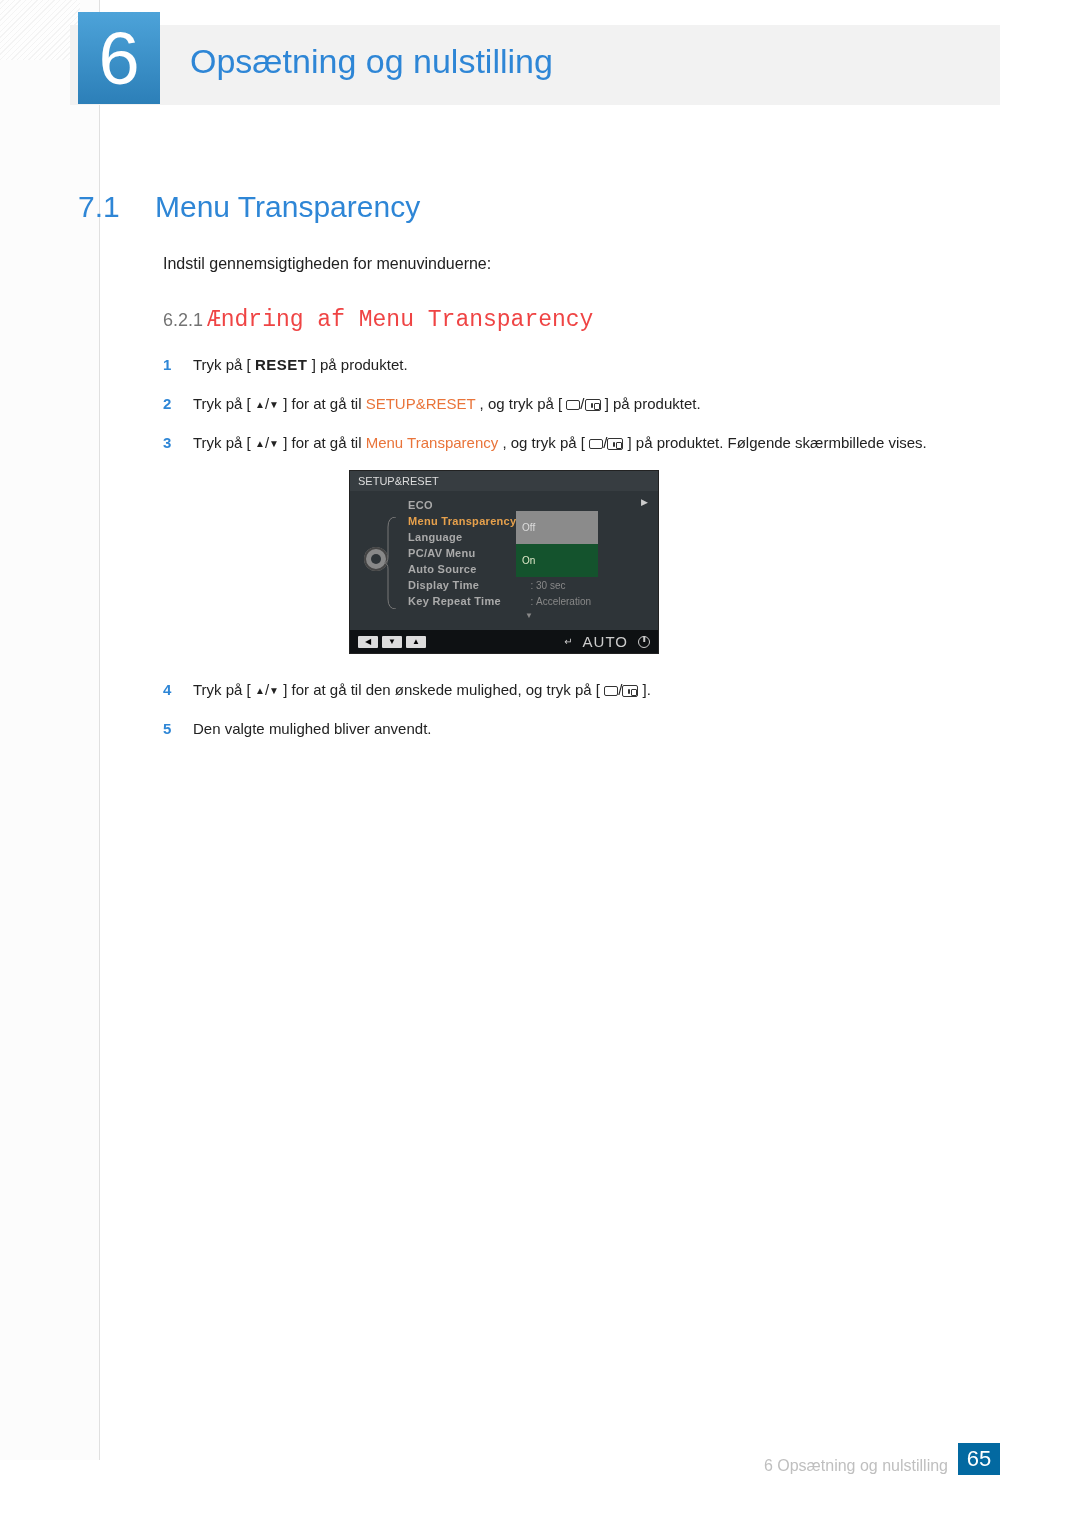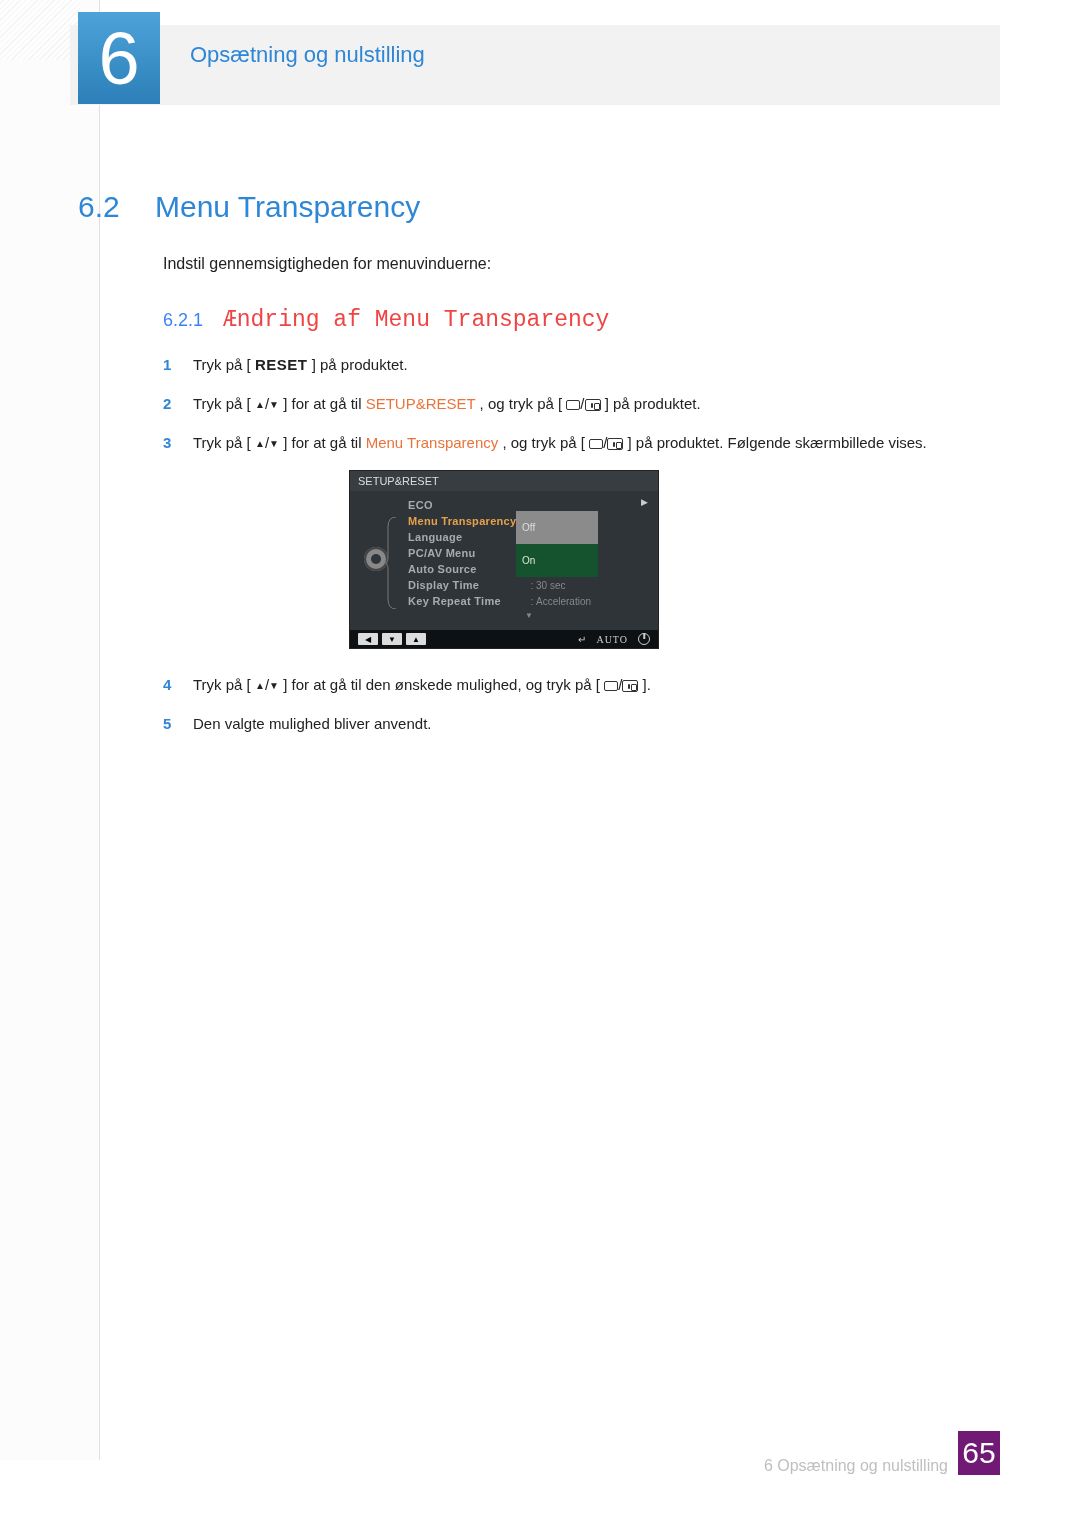--- a/index.html
+++ b/index.html
@@ -29,33 +29,33 @@
   .chapter-box {
     position: absolute; top: 12px; left: 78px; width: 82px; height: 92px;
     background: linear-gradient(#4da3d9, #2c7fb8);
     display: flex; align-items: center; justify-content: center;
   }
   .chapter-num {
     font-size: 74px; color: #fff; font-weight: 300;
   }
   .chapter-title {
     position: absolute; top: 42px; left: 190px;
-    font-size: 22px; color: #2e86d6;
+    font-size: 34px; color: #2e86d6;
   }
   .sect-num {
     position: absolute; left: 78px; top: 190px;
     font-size: 30px; color: #2e86d6;
   }
   .sect-title {
     position: absolute; left: 155px; top: 190px;
     font-size: 30px; color: #2e86d6;
   }
   .content { position: absolute; left: 163px; top: 255px; right: 120px; }
   .intro { font-size: 16px; margin-bottom: 34px; }
-  .subsect-num { color: #3b82f6; font-size: 18px; margin-right: 16px;}
+  .subsect-num { color: #737373; font-size: 18px; }
   .subsect-title { color: #ef4444; font-size: 23px; font-family: Liberation Mono, monospace; }
   ol.steps { list-style: none; margin-top: 18px; }
   ol.steps > li { display: flex; gap: 16px; margin-bottom: 12px; line-height: 1.8; font-size: 15px;}
   .step-num { color: #2e86d6; font-weight: bold; width: 14px; flex-shrink: 0; }
   .hl { color: #e9743a; }
   .bracket { font-family: inherit; white-space: nowrap; }
   .icn-up { display:inline-block; font-size: 10px; vertical-align: 1px;}
   .icn-down { display:inline-block; font-size: 10px; vertical-align: 1px;}
   .icn-menu-bold { font-family: Arial; font-weight: 700; letter-spacing: .5px; }
   .icn-square { display:inline-block; width:14px; height:10px; border:1.5px solid #333; border-radius:2px; vertical-align:-1px;}
@@ -86,48 +86,48 @@
   .osd-row.selected .osd-label { color:#e7a14c;}
   .osd-arrow-top { position:absolute; right:10px; top:6px; color:#ccc; font-size:9px;}
   .osd-arrow-bot { display:block; text-align:center; color:#888; font-size:8px; margin-top:2px;}
   .osd-opts { position:absolute; right:60px; top:20px; width:82px; }
   .osd-opt { font-size:10px; padding:11px 6px; }
   .osd-opt.off { background:#8b8b8b; color:#ddd;}
   .osd-opt.on { background:#14532d; color:#dfe8c9;}
   .osd-foot { background:#0e1113; display:flex; align-items:center; padding:3px 8px; gap:4px;}
   .osd-btn { width:20px; height:12px; background:#dcdcdc; border-radius:1px; display:flex; align-items:center; justify-content:center; font-size:8px; color:#000;}
   .osd-foot-spacer { flex:1; }
-  .osd-auto { color:#ccc; font-size:10px; letter-spacing:1px; margin:0 6px;font-family:Liberation Serif, serif;}
+  .osd-auto { color:#ccc; font-size:15px; letter-spacing:1px; margin:0 6px;}
   .osd-ent { color:#ccc; font-size:10px;}
   .osd-power { width:12px; height:12px; border:1.5px solid #ccc; border-radius:50%; position:relative;}
   .osd-power::after{content:''; position:absolute; left:50%; top:-1px; width:1.5px; height:6px; background:#ccc; transform:translateX(-50%);}
   .osd-bracket { position:absolute; left:34px; top:26px; width:14px; height:92px; }
   .osd-bracket svg { width:100%; height:100%; display:block;}
 
   
   .footer {
     position: absolute; left:100px; right:80px; bottom: 52px; height: 40px;
     display:flex; align-items:flex-end; justify-content:flex-end;
   }
   .footer-text { color:#bfbfbf; font-size: 16px; margin-right: 10px;}
-  .page-box { width: 42px; height: 44px; background:#701a75; color:#fff; font-size:30px; display:flex; align-items:center; justify-content:center; }
+  .page-box { width: 42px; height: 32px; background:#0369a1; color:#fff; font-size:22px; display:flex; align-items:center; justify-content:center; }
 </style>
 </head>
 <body>
 
 <div class="left-col"></div>
 <div class="left-stripes"></div>
 <div class="header-band"></div>
 
 <div class="chapter-box">
   <div class="chapter-num">6</div>
 </div>
 <div class="chapter-title">Opsætning og nulstilling</div>
 
-<div class="sect-num">6.2</div>
+<div class="sect-num">7.1</div>
 <div class="sect-title">Menu Transparency</div>
 
 <div class="content">
   <p class="intro">Indstil gennemsigtigheden for menuvinduerne:</p>
 
   <div>
     <span class="subsect-num">6.2.1</span>
     <span class="subsect-title">Ændring af Menu Transparency</span>
   </div>
 

